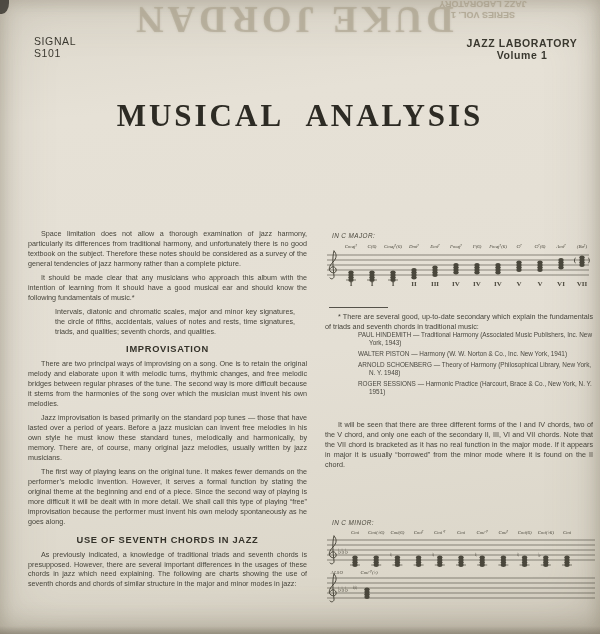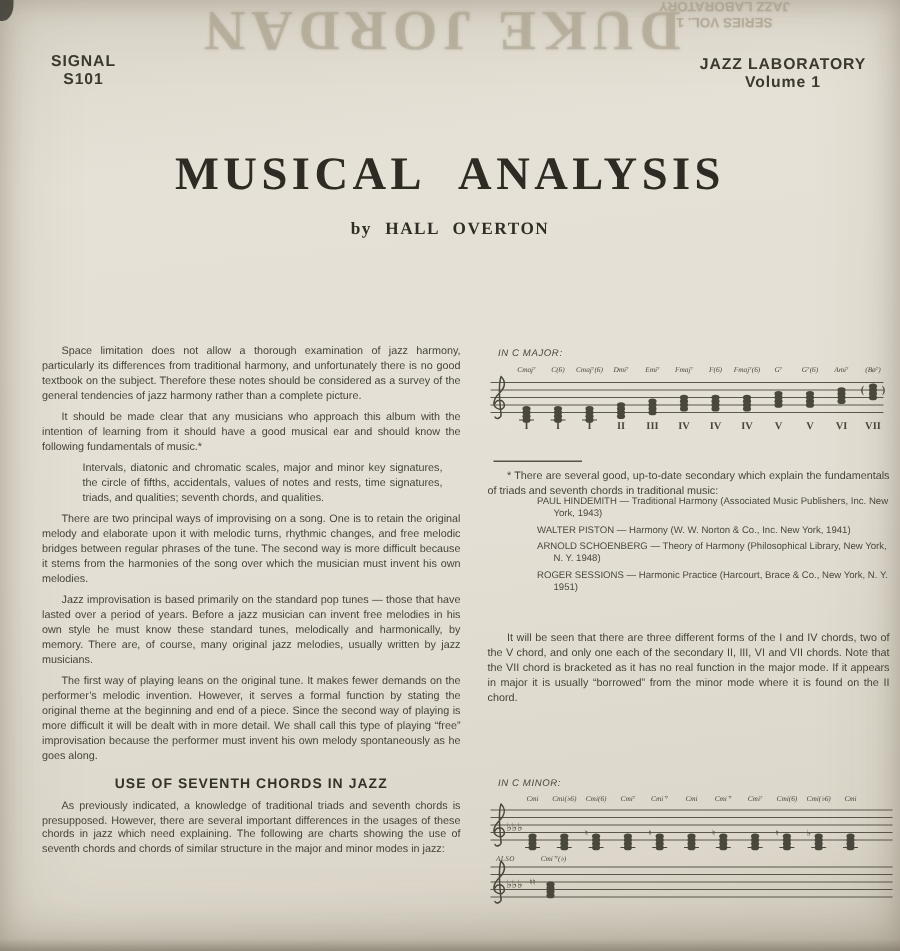--- a/index.html
+++ b/index.html
@@ -16,21 +16,21 @@
     border-radius:0 0 80% 0;opacity:.8;}
   
   .ghost-title{position:absolute;left:128px;top:-16px;width:330px;height:58px;
     transform:rotate(180deg);text-align:center;
     font-family:"Liberation Serif",serif;font-weight:bold;font-size:38px;letter-spacing:4px;
     color:rgba(172,163,142,.55);text-shadow:0 0 2px rgba(172,163,142,.5);white-space:nowrap;}
   .ghost-series{position:absolute;left:408px;top:-2px;width:150px;transform:rotate(180deg);
     text-align:center;font-weight:bold;font-size:9px;line-height:11px;
     color:rgba(168,159,138,.6);text-shadow:0 0 1px rgba(168,159,138,.5);}
   
-  .catalog{position:absolute;left:34px;top:35px;text-align:center;font-weight:bold;
+  .catalog{position:absolute;left:34px;top:35px;font-weight:normal;
     font-size:10.5px;line-height:12px;letter-spacing:.6px;color:#3a382f;}
   .series{position:absolute;left:452px;top:37px;width:140px;text-align:center;font-weight:bold;
     font-size:10.5px;line-height:12px;letter-spacing:.6px;color:#3a382f;}
   .title{position:absolute;left:0;top:98px;width:100%;margin:0;text-align:center;
     font-family:"Liberation Serif",serif;font-weight:bold;font-size:31px;
     letter-spacing:3px;word-spacing:14px;color:#2d2b24;}
   .byline{position:absolute;left:0;top:147px;width:100%;text-align:center;
     font-family:"Liberation Serif",serif;font-weight:bold;font-size:11.5px;
     letter-spacing:1px;word-spacing:5px;color:#2f2d26;}
   
@@ -76,26 +76,26 @@
   <div class="catalog">
     <div>SIGNAL</div>
     <div>S101</div>
   </div>
   <div class="series">
     <div>JAZZ LABORATORY</div>
     <div>Volume 1</div>
   </div>
 
   <h1 class="title">MUSICAL ANALYSIS</h1>
-  <div class="byline">by HALL OVERTON</div>
 
   <div class="col-left">
     <p>Space limitation does not allow a thorough examination of jazz harmony, particularly its differences from traditional harmony, and unfortunately there is no good textbook on the subject. Therefore these notes should be considered as a survey of the general tendencies of jazz harmony rather than a complete picture.</p>
     <p>It should be made clear that any musicians who approach this album with the intention of learning from it should have a good musical ear and should know the following fundamentals of music.*</p>
     <div class="fund">Intervals, diatonic and chromatic scales, major and minor key signatures, the circle of fifths, accidentals, values of notes and rests, time signatures, triads, and qualities; seventh chords, and qualities.</div>
+    <div class="subhead">IMPROVISATION</div>
     <p>There are two principal ways of improvising on a song. One is to retain the original melody and elaborate upon it with melodic turns, rhythmic changes, and free melodic bridges between regular phrases of the tune. The second way is more difficult because it stems from the harmonies of the song over which the musician must invent his own melodies.</p>
     <p>Jazz improvisation is based primarily on the standard pop tunes — those that have lasted over a period of years. Before a jazz musician can invent free melodies in his own style he must know these standard tunes, melodically and harmonically, by memory. There are, of course, many original jazz melodies, usually written by jazz musicians.</p>
     <p>The first way of playing leans on the original tune. It makes fewer demands on the performer’s melodic invention. However, it serves a formal function by stating the original theme at the beginning and end of a piece. Since the second way of playing is more difficult it will be dealt with in more detail. We shall call this type of playing “free” improvisation because the performer must invent his own melody spontaneously as he goes along.</p>
     <div class="subhead">USE OF SEVENTH CHORDS IN JAZZ</div>
     <p>As previously indicated, a knowledge of traditional triads and seventh chords is presupposed. However, there are several important differences in the usages of these chords in jazz which need explaining. The following are charts showing the use of seventh chords and chords of similar structure in the major and minor modes in jazz:</p>
   </div>
 
   <div class="col-right">
     <span class="keylabel" style="top:4px;left:7px">IN C MAJOR:</span>
     <svg id="staff-major-svg" style="top:12px;left:0" width="268" height="50">

